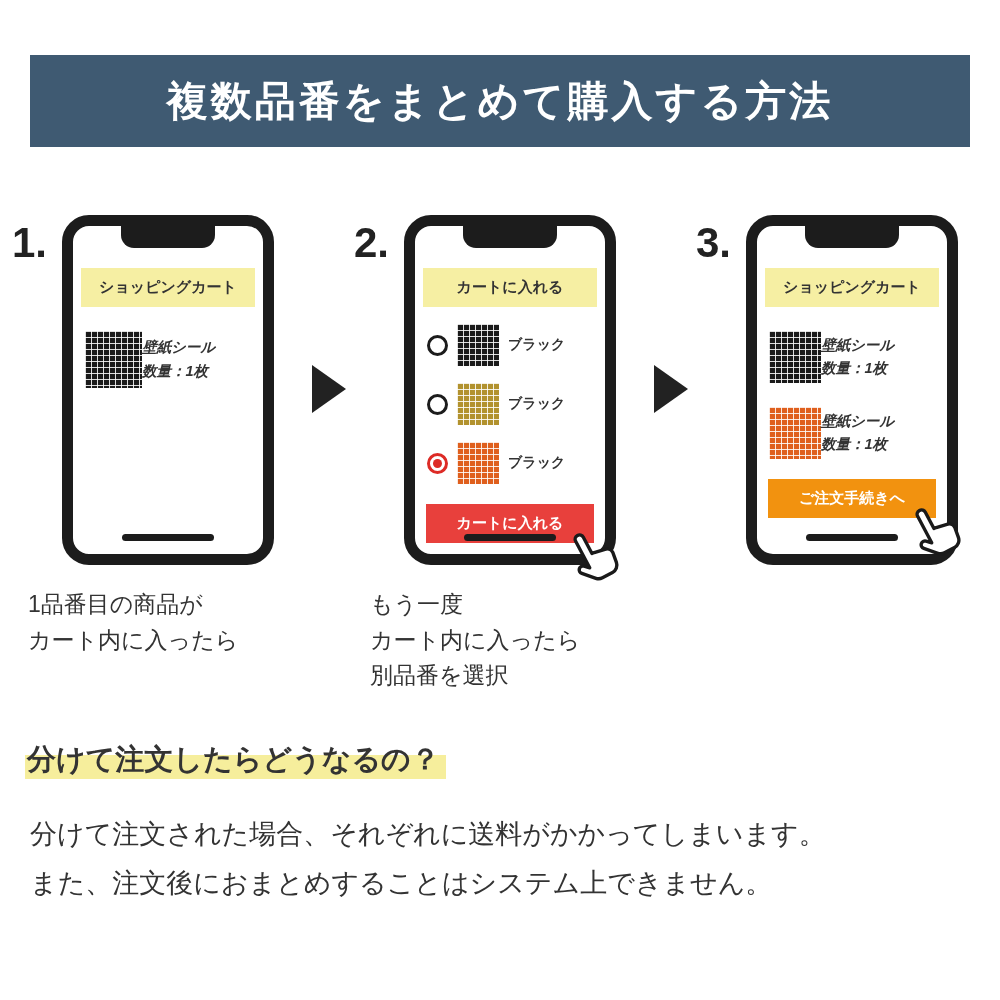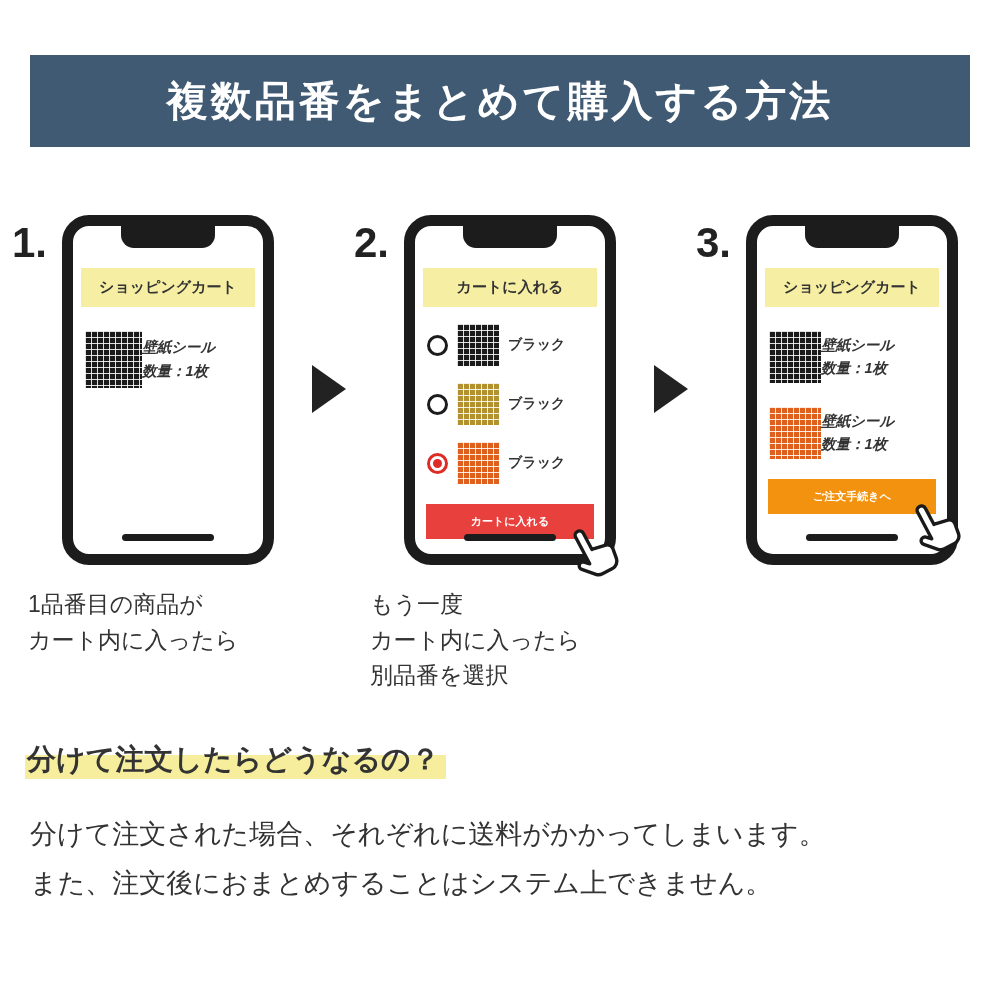--- a/index.html
+++ b/index.html
@@ -95,21 +95,21 @@
     content:""; position:absolute; inset:3px;
     border-radius:50%; background:#DD2B26;
   }
   .option-label { font-weight:700; font-size:14px; }
 
   
   .cta {
     position:relative;
     margin:20px 11px 0;
     padding:10px 12px;
-    text-align:center; color:#fff; font-weight:700; font-size:11px;
+    text-align:center; color:#fff; font-weight:700; font-size:15px;
   }
   .cta-red    { background:#E8403C; }
   .cta-orange { background:#F2920F; }
   .hand {
     position:absolute; right:-30px; bottom:-40px;
     width:58px; height:58px;
     transform:rotate(-28deg);
   }
 
   

